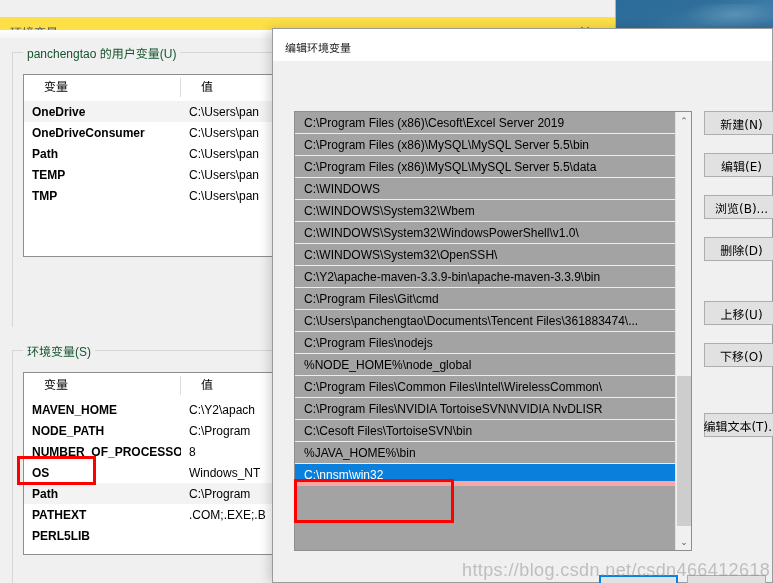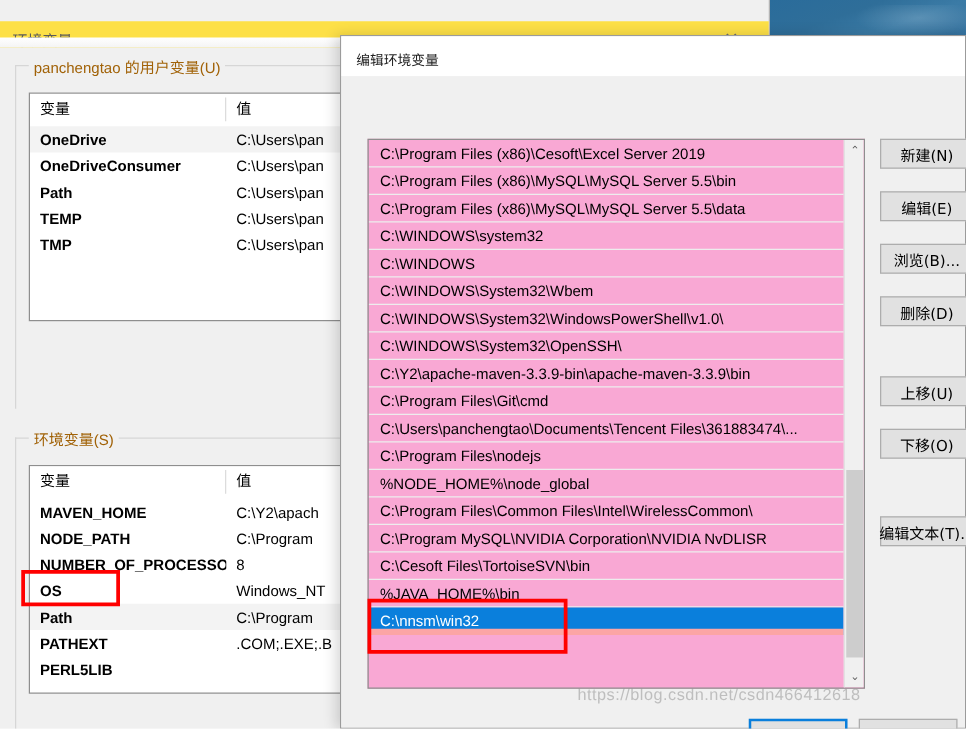--- a/index.html
+++ b/index.html
@@ -104,21 +104,21 @@
     position: absolute;
     box-sizing: border-box;
   }
   .groupbox > .gb-legend {
     position: absolute;
     top: -8px;
     left: 11px;
     background: #f0f0f0;
     padding: 0 4px;
     font-size: 12px;
-    color: #a16207;
+    color: #14532d;
     white-space: nowrap;
   }
   .gb-frame {
     position: absolute;
     left: 0; top: 0; right: 0; bottom: 0;
     border-left: 1px solid #d6d6d6;
     border-top: 1px solid #d6d6d6;
   }
 
   
@@ -132,21 +132,21 @@
   .lv-header {
     display: flex;
     height: 25px;
     align-items: center;
     border-bottom: 1px solid #ffffff;
     background: #ffffff;
   }
   .lv-header .hcell {
     font-size: 12px;
     color: #000;
-    padding-left: 8px;
+    padding-left: 20px;
     box-sizing: border-box;
     height: 19px;
     line-height: 19px;
   }
   .lv-header .hcell.col-var { width: 157px; border-right: 1px solid #dcdcdc; }
   .lv-header .hcell.col-val { flex: 1; }
   .lv-row {
     display: flex;
     height: 21px;
     align-items: center;
@@ -198,21 +198,21 @@
     background: #f0f0f0;
   }
 
   
   .path-list {
     position: absolute;
     left: 21px;
     top: 50px;
     width: 398px;
     height: 440px;
-    background: #f9a8d4;
+    background: #a3a3a3;
     border: 1px solid #8e8e8e;
     box-sizing: border-box;
     overflow: hidden;
   }
   .path-rows {
     position: absolute;
     left: 0; top: 0; right: 16px; bottom: 0;
     overflow: hidden;
   }
   .path-row {
@@ -308,22 +308,22 @@
     box-sizing: border-box;
     pointer-events: none;
   }
   #annot-path-row { left: 17px; top: 456px; width: 79px; height: 29px; }
   #annot-selected { left: 294px; top: 479px; width: 160px; height: 44px; }
 
   
   .watermark {
     position: absolute;
     left: 462px;
-    top: 548px;
-    font-size: 13px;
+    top: 560px;
+    font-size: 18px;
     color: rgba(150,150,150,.55);
     letter-spacing: .4px;
     white-space: nowrap;
     pointer-events: none;
     font-family: "Liberation Sans", sans-serif;
   }
 </style>
 </head>
 <body>
 
@@ -426,32 +426,31 @@
       <div class="edit-title-text">编辑环境变量</div>
     </div>
 
     <div class="edit-content">
 
       <div class="path-list">
         <div class="path-rows">
           <div class="path-row">C:\Program Files (x86)\Cesoft\Excel Server 2019</div>
           <div class="path-row">C:\Program Files (x86)\MySQL\MySQL Server 5.5\bin</div>
           <div class="path-row">C:\Program Files (x86)\MySQL\MySQL Server 5.5\data</div>
-          <div class="path-row">C:\WINDOWS\system32</div>
           <div class="path-row">C:\WINDOWS</div>
           <div class="path-row">C:\WINDOWS\System32\Wbem</div>
           <div class="path-row">C:\WINDOWS\System32\WindowsPowerShell\v1.0\</div>
           <div class="path-row">C:\WINDOWS\System32\OpenSSH\</div>
           <div class="path-row">C:\Y2\apache-maven-3.3.9-bin\apache-maven-3.3.9\bin</div>
           <div class="path-row">C:\Program Files\Git\cmd</div>
           <div class="path-row">C:\Users\panchengtao\Documents\Tencent Files\361883474\...</div>
           <div class="path-row">C:\Program Files\nodejs</div>
           <div class="path-row">%NODE_HOME%\node_global</div>
           <div class="path-row">C:\Program Files\Common Files\Intel\WirelessCommon\</div>
-          <div class="path-row">C:\Program MySQL\NVIDIA Corporation\NVIDIA NvDLISR</div>
+          <div class="path-row">C:\Program Files\NVIDIA TortoiseSVN\NVIDIA NvDLISR</div>
           <div class="path-row">C:\Cesoft Files\TortoiseSVN\bin</div>
           <div class="path-row">%JAVA_HOME%\bin</div>
           <div class="path-row selected">C:\nnsm\win32</div>
         </div>
 
         <div class="vscroll">
           <div class="arrow up">⌃</div>
           <div class="thumb"></div>
           <div class="arrow down">⌄</div>
         </div>

